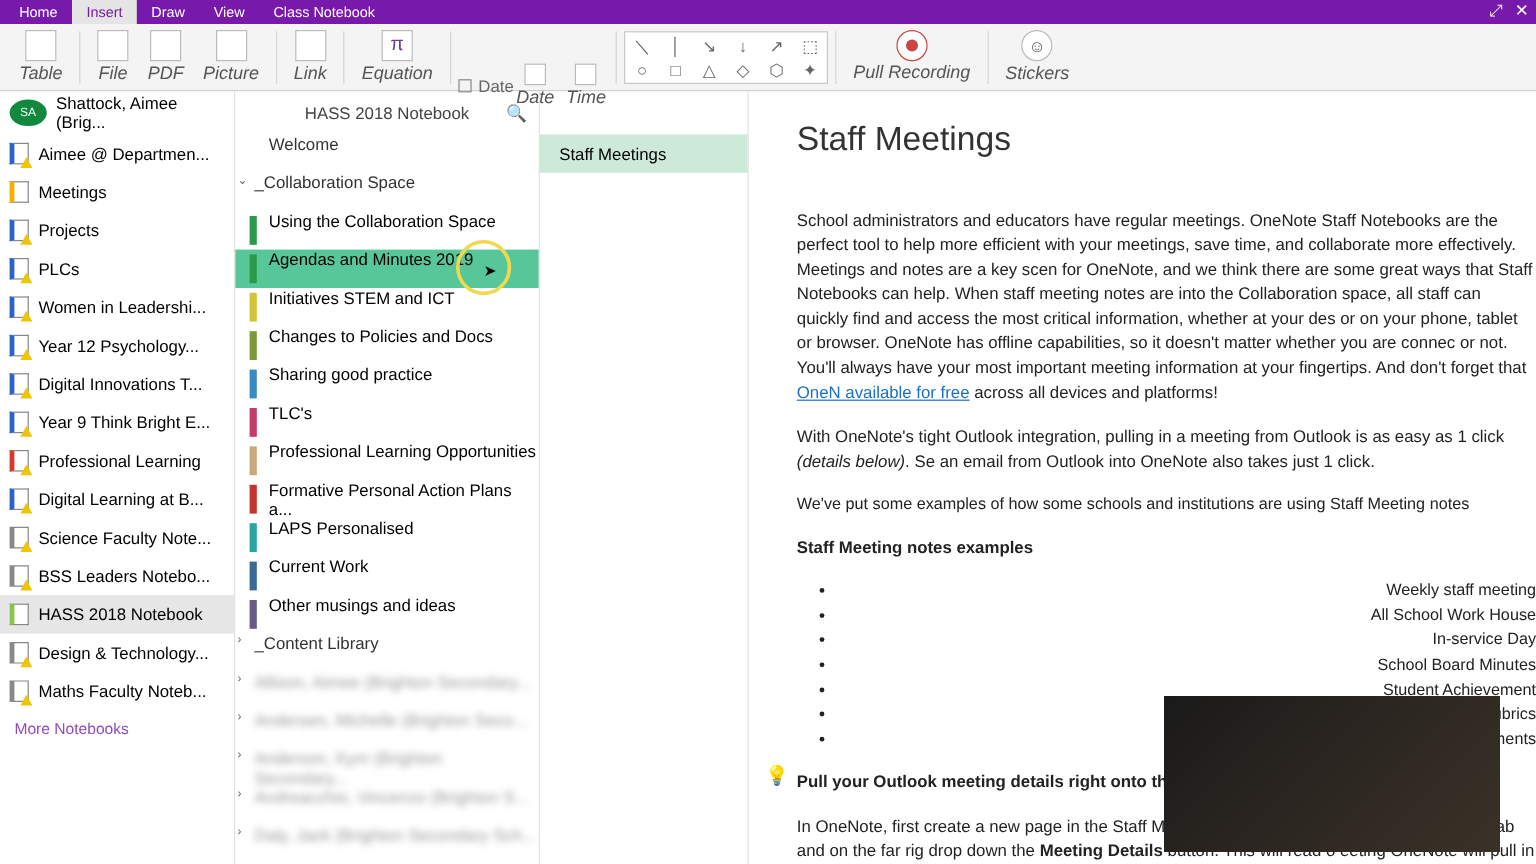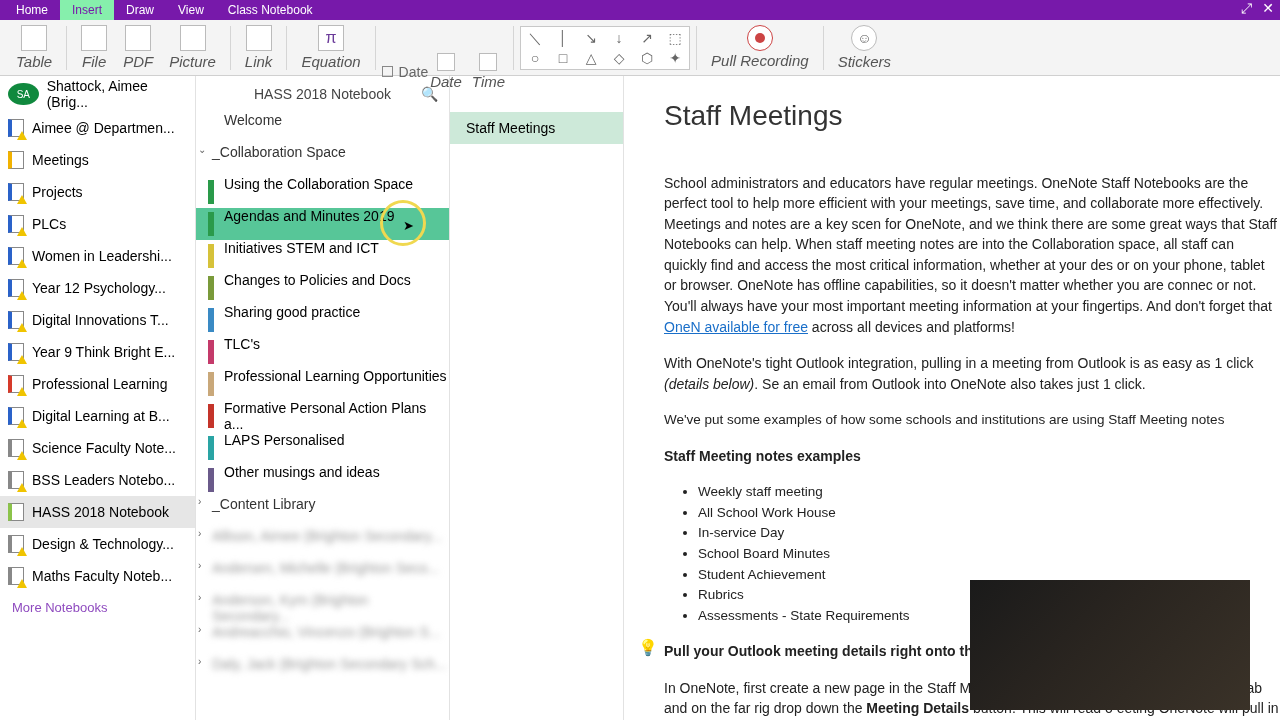--- a/index.html
+++ b/index.html
@@ -1,19 +1,19 @@
 <!DOCTYPE html>
 <html><head>
 <meta charset="utf-8">
 <style>
 * { margin:0; padding:0; box-sizing:border-box; font-family:-apple-system,"Segoe UI",Helvetica,Arial,sans-serif; font-size:14px; }
 html,body{width:1280px;height:720px;overflow:hidden;background:#fff;}
 .ribbon-tabs{height:20px;background:#7719aa;display:flex;align-items:center;padding:0 4px;color:#fff;position:relative;}
 .ribbon-tabs .tab{padding:0 12px;height:20px;line-height:20px;font-size:12px;cursor:pointer;}
-.ribbon-tabs .tab.active{background:#86efac;color:#7719aa;}
+.ribbon-tabs .tab.active{background:#e5e5e5;color:#7719aa;}
 .ribbon-tabs .right{position:absolute;right:6px;top:0;display:flex;gap:10px;color:#fff;font-size:14px;}
 .ribbon{height:56px;background:#f4f4f4;border-bottom:1px solid #d0d0d0;display:flex;align-items:center;padding:0 8px;}
 .rgrp{display:flex;flex-direction:column;align-items:center;margin:0 8px;color:#555;}
 .rgrp .ico{width:26px;height:26px;border:1px solid #bbb;background:#fff;}
 .rgrp .lbl{font-size:15px;margin-top:2px;font-style:italic;}
 .sep{width:1px;height:44px;background:#d5d5d5;margin:0 6px;}
 .dt{display:flex;flex-direction:row;font-size:11px;color:#666;margin-top:48px;}
 .dt .row{display:flex;align-items:center;gap:6px;margin:2px 0;}
 .dt .chk{width:11px;height:11px;border:1px solid #888;}
 .shape-box{width:170px;height:44px;border:1px solid #c8c8c8;background:#fff;display:flex;flex-direction:column;justify-content:space-around;padding:2px 6px;}
@@ -41,21 +41,21 @@
 .cursor{position:absolute;left:403px;top:218px;font-size:13px;}
 .blur{filter:blur(3px);color:#999;}
 .col3{width:174px;border-right:1px solid #e2e2e2;}
 .pg{height:32px;padding:0 16px;display:flex;align-items:center;cursor:pointer;}
 .pg.sel{background:#cde9d9;}
 .content{flex:1;padding:20px 0 0 40px;overflow:hidden;color:#222;line-height:1.45;position:relative;}
 .content h1{font-size:28px;font-weight:400;color:#333;margin-bottom:36px;}
 .content p{margin-bottom:16px;font-size:13.5px;}
 .content b{font-weight:600;}
 .content a{color:#1a6fc9;text-decoration:underline;}
-.content ul{margin:2px 0 16px 34px;}
+.content ul{margin:2px 0 16px 34px;text-align:right;}
 .content li{font-size:13.5px;margin:1px 0;}
 .bulb{position:absolute;left:14px;top:560px;color:#f2c200;font-size:16px;}
 .webcam{position:absolute;right:30px;bottom:10px;width:280px;height:130px;background:linear-gradient(135deg,#1a1a1a 0%,#2a2520 45%,#3a3228 100%);}
 </style>
 </head>
 <body>
 
 <div class="ribbon-tabs">
   <div class="tab">Home</div>
   <div class="tab active">Insert</div>
@@ -258,20 +258,24 @@
           <span class="bar" style="--b:#c9a87a"></span>
           <span>Professional Learning Opportunities</span>
         </div>
         <div class="sec">
           <span class="bar" style="--b:#c4342a"></span>
           <span>Formative Personal Action Plans a...</span>
         </div>
         <div class="sec">
           <span class="bar" style="--b:#2aa4a4"></span>
           <span>LAPS Personalised</span>
+        </div>
+        <div class="sec">
+          <span class="bar" style="--b:#3a6a9a"></span>
+          <span>Current Work</span>
         </div>
         <div class="sec">
           <span class="bar" style="--b:#6a5a8a"></span>
           <span>Other musings and ideas</span>
         </div>
       </div>
     <div class="sec grp">
         <span class="chev">›</span>
         <span>_Content Library</span>
       </div>

